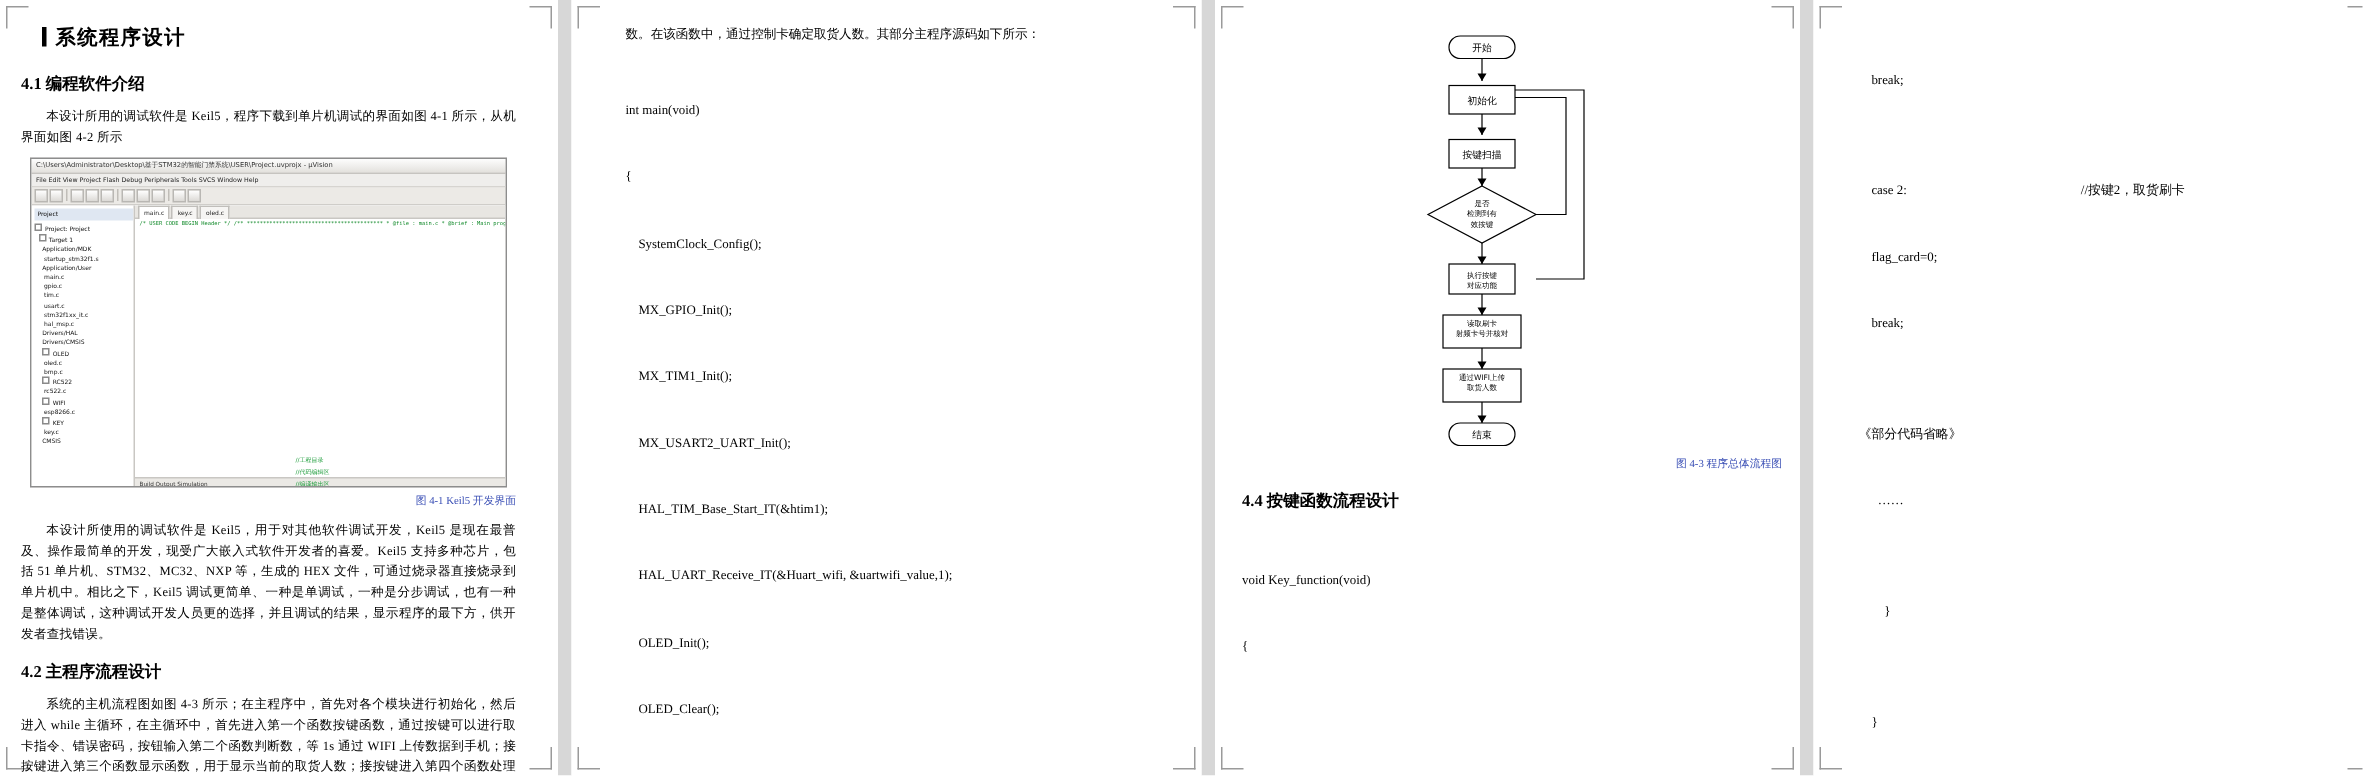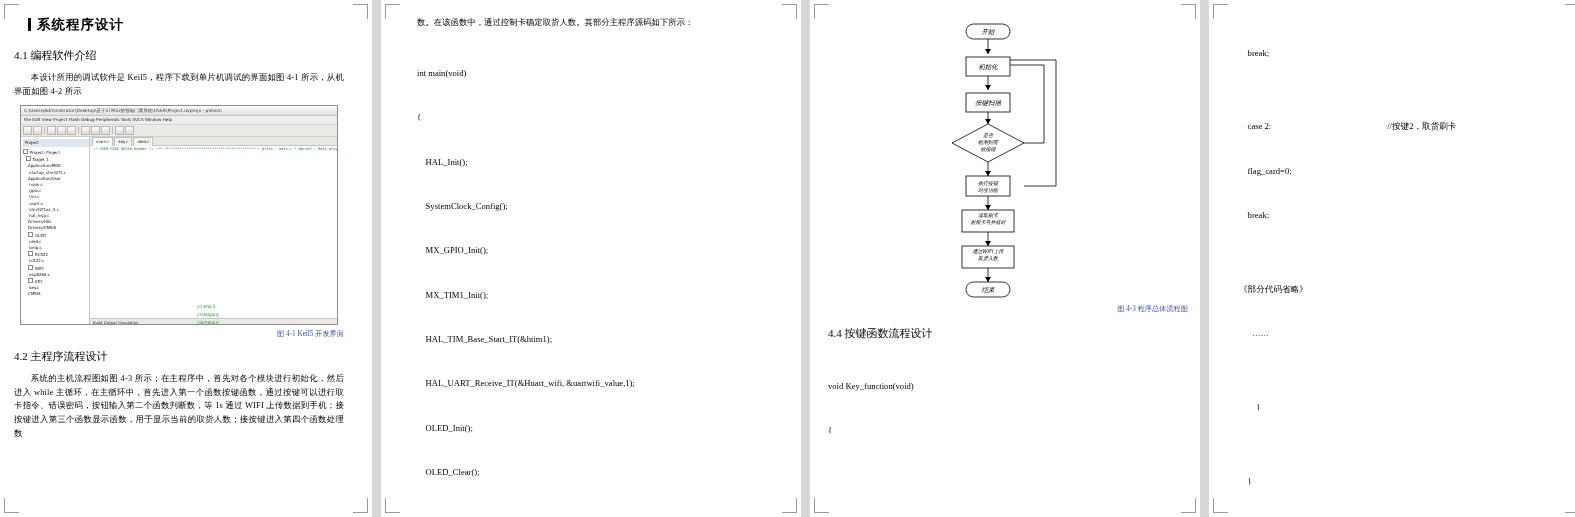--- a/index.html
+++ b/index.html
@@ -59,21 +59,21 @@
   .h1-bullet {
     display: inline-block;
     width: 3px;
     height: 13px;
     background: #000;
     vertical-align: -2px;
     margin-right: 6px;
   }
   .doc-h2 {
     font-size: 11px;
-    font-weight: normal;
+    font-weight: bold;
     margin: 10px 0 8px 0;
   }
   .doc-p {
     font-size: 8.4px;
     line-height: 1.65;
     text-align: justify;
     text-indent: 2em;
     margin: 0 0 6px 0;
     letter-spacing: 0.2px;
   }
@@ -229,21 +229,21 @@
   .lead-p {
     font-size: 8.4px;
     line-height: 1.7;
     text-indent: 0;
     margin: 0 0 6px 0;
   }
 
   
   .p3 { width: 390px; }
   .p3 .content { position: absolute; left: 18px; top: 10px; width: 360px; }
-  .flow-wrap { position: relative; width: 360px; height: 292px; font-style: italic; }
+  .flow-wrap { position: relative; width: 360px; height: 292px; }
   .flow-caption {
     font-size: 7.2px;
     text-align: right;
     color: #3a4fb5;
     margin-top: 2px;
   }
 
   
   .p4 { width: 375px; }
   .p4 .content { position: absolute; left: 30px; top: 16px; width: 340px; }
@@ -381,20 +381,21 @@
             <div class="ide-status">Build Output    Simulation</div>
           </div>
         </div>
         <div class="ide-annot" style="left:176px;top:198px;">//工程目录</div>
         <div class="ide-annot" style="left:176px;top:206px;">//代码编辑区</div>
         <div class="ide-annot" style="left:176px;top:214px;">//编译输出区</div>
       </div>
 
       <div class="fig-caption">图 4-1  Keil5 开发界面</div>
 
+      <p class="doc-p">本设计所使用的调试软件是 Keil5，用于对其他软件调试开发，Keil5 是现在最普及、操作最简单的开发，现受广大嵌入式软件开发者的喜爱。Keil5 支持多种芯片，包括 51 单片机、STM32、MC32、NXP 等，生成的 HEX 文件，可通过烧录器直接烧录到单片机中。相比之下，Keil5 调试更简单、一种是单调试，一种是分步调试，也有一种是整体调试，这种调试开发人员更的选择，并且调试的结果，显示程序的最下方，供开发者查找错误。</p>
 
       <div class="doc-h2">
         <span>4.2</span>
         <span>主程序流程设计</span>
       </div>
 
       <p class="doc-p">系统的主机流程图如图 4-3 所示；在主程序中，首先对各个模块进行初始化，然后进入 while 主循环，在主循环中，首先进入第一个函数按键函数，通过按键可以进行取卡指令、错误密码，按钮输入第二个函数判断数，等 1s 通过 WIFI 上传数据到手机；接按键进入第三个函数显示函数，用于显示当前的取货人数；接按键进入第四个函数处理数</p>
     </div>
   </div>
 
@@ -404,24 +405,24 @@
     <div class="cmark tl" style="left:4px;top:4px;"></div>
     <div class="cmark tr" style="right:4px;top:4px;"></div>
     <div class="cmark bl" style="left:4px;bottom:4px;"></div>
     <div class="cmark br" style="right:4px;bottom:4px;"></div>
 
     <div class="content">
       <p class="lead-p">数。在该函数中，通过控制卡确定取货人数。其部分主程序源码如下所示：</p>
       <div class="code-block">
         <span class="code-line">int main(void)</span>
         <span class="code-line">{</span>
-        <span class="code-line">    HAL_Init();</span>
         <span class="code-line u-sq">    SystemClock_Config();</span>
         <span class="code-line u-sq">    MX_GPIO_Init();</span>
         <span class="code-line u-sq">    MX_TIM1_Init();</span>
+        <span class="code-line u-sq">    MX_USART2_UART_Init();</span>
         <span class="code-line u-sq">    HAL_TIM_Base_Start_IT(&amp;htim1);</span>
         <span class="code-line u-sq">    HAL_UART_Receive_IT(&amp;Huart_wifi, &amp;uartwifi_value,1);</span>
         <span class="code-line u-sq">    OLED_Init();</span>
         <span class="code-line u-sq">    OLED_Clear();</span>
         
         
         
         
         
         

